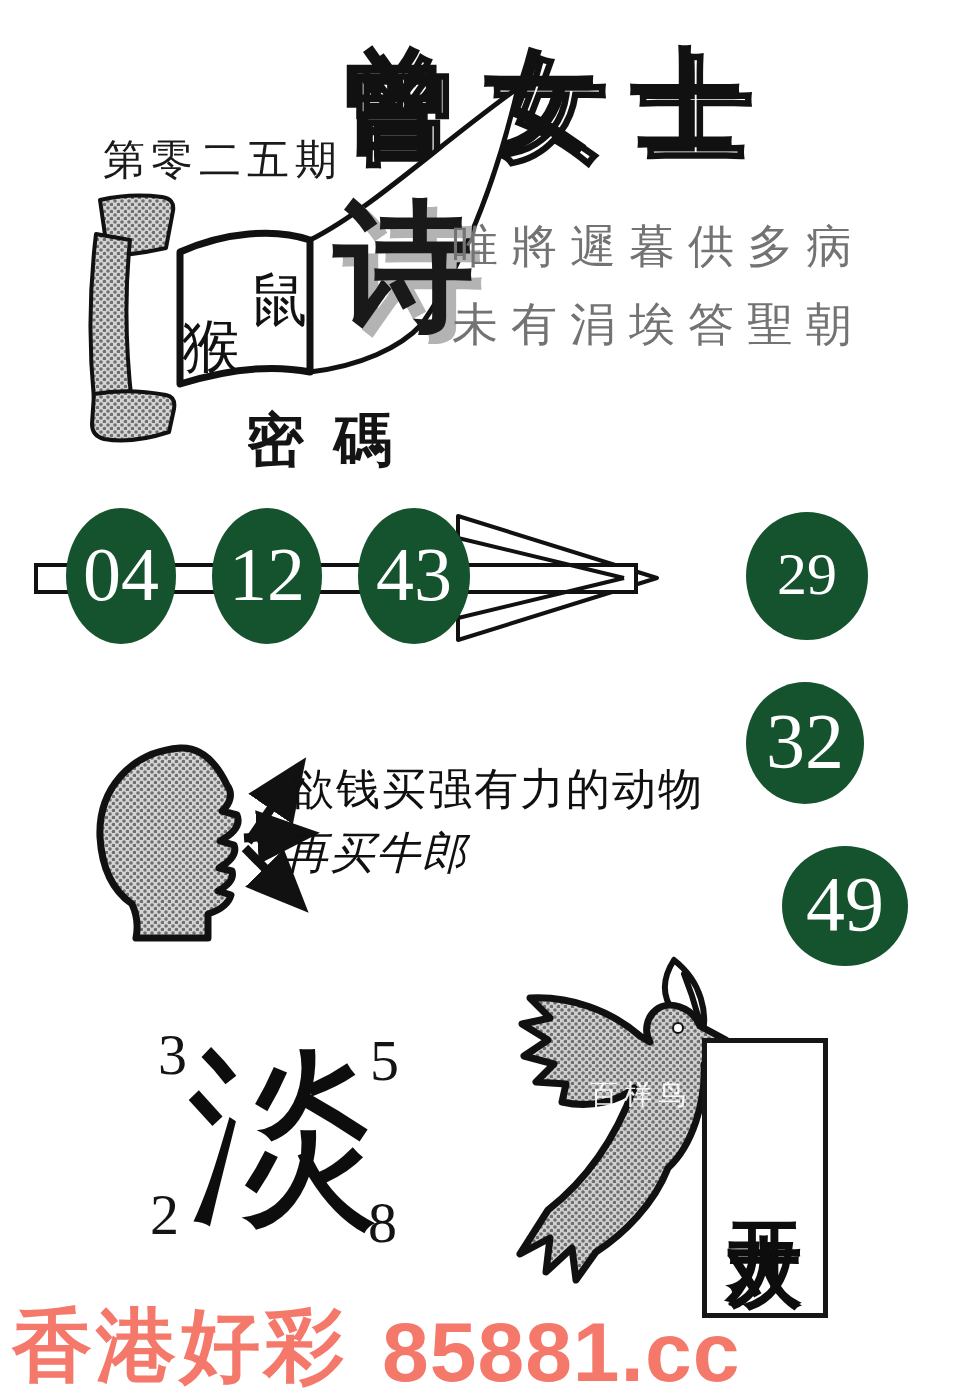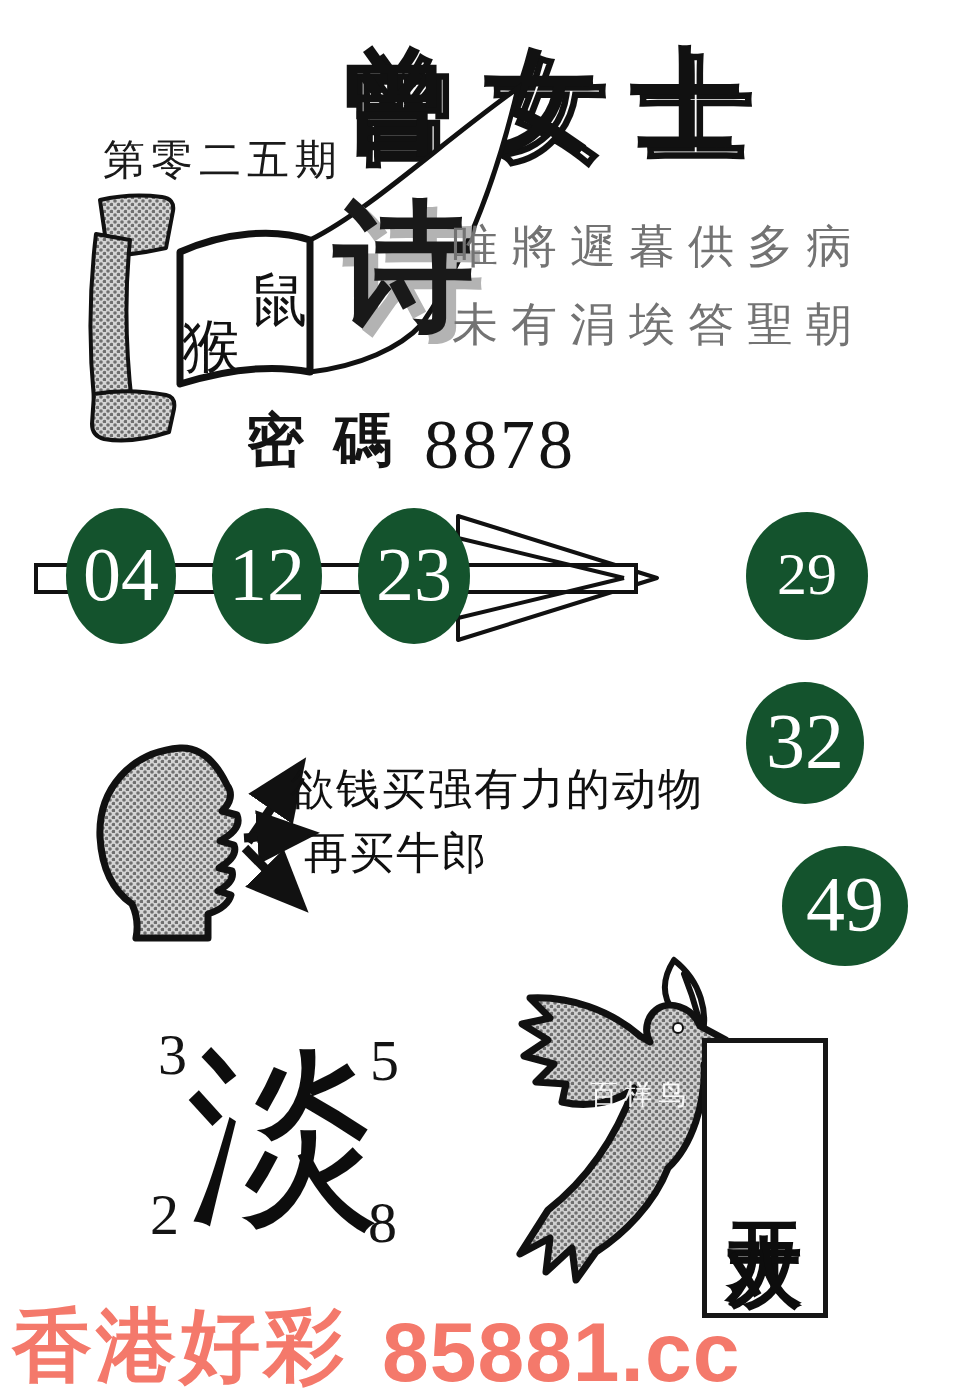--- a/index.html
+++ b/index.html
@@ -32,21 +32,21 @@
   .ball span{transform:translateY(-2px);}
   .b04{left:66px;top:508px;width:110px;height:136px;font-size:76px;}
   .b12{left:212px;top:508px;width:110px;height:136px;font-size:76px;}
   .b23{left:358px;top:508px;width:112px;height:136px;font-size:76px;}
   .b29{left:746px;top:512px;width:122px;height:128px;font-size:60px;}
   .b32{left:746px;top:682px;width:118px;height:122px;font-size:78px;}
   .b49{left:782px;top:846px;width:126px;height:120px;font-size:78px;}
 
   
   .clue1{left:290px;top:760px;}
-  .clue2{left:304px;top:824px;}
+  .clue2{left:284px;top:824px;font-style:italic;}
   .clue{font-size:44px;letter-spacing:2px;color:#101010;white-space:nowrap;}
 
   
   .digit{font-size:58px;color:#141414;line-height:1;}
   .d3{left:158px;top:1026px;}
   .d5{left:370px;top:1032px;}
   .d2{left:150px;top:1186px;}
   .d8{left:368px;top:1194px;}
   .center-char{left:186px;top:1040px;font-size:196px;line-height:1;color:#0d0d0d;}
 
@@ -98,37 +98,36 @@
     <text x="80" y="238" font-size="58" fill="#111" font-family="Liberation Serif, serif">鼠</text>
     <text x="12" y="284" font-size="58" fill="#111" font-family="Liberation Serif, serif">猴</text>
   </svg>
 
   <div class="abs poem-char">诗</div>
   <div class="abs poem-line poem-line1">唯將遲暮供多病</div>
   <div class="abs poem-line poem-line2">未有涓埃答聖朝</div>
 
   <div class="abs pw-row">
     <span class="pw-label">密碼</span>
-    <span class="pw-value">8878</span>
   </div>
 
   <svg class="abs" style="left:30px;top:506px;" width="660" height="145" viewBox="0 0 660 145">
     <polygon points="428,10 627,72 428,134" fill="#fff" stroke="#111" stroke-width="4" stroke-linejoin="round"></polygon>
     <rect x="6" y="59" width="600" height="27" fill="#fff" stroke="#111" stroke-width="4"></rect>
     <line x1="428" y1="32" x2="594" y2="72" stroke="#111" stroke-width="4"></line>
     <line x1="428" y1="112" x2="594" y2="72" stroke="#111" stroke-width="4"></line>
   </svg>
   <div class="ball b04">
       <span>04</span>
     </div>
   <div class="ball b12">
       <span>12</span>
     </div>
   <div class="ball b23">
-      <span>23</span>
+      <span>43</span>
     </div>
 
   <div class="ball b29">
       <span>29</span>
     </div>
   <div class="ball b32">
       <span>32</span>
     </div>
   <div class="ball b49">
       <span>49</span>

